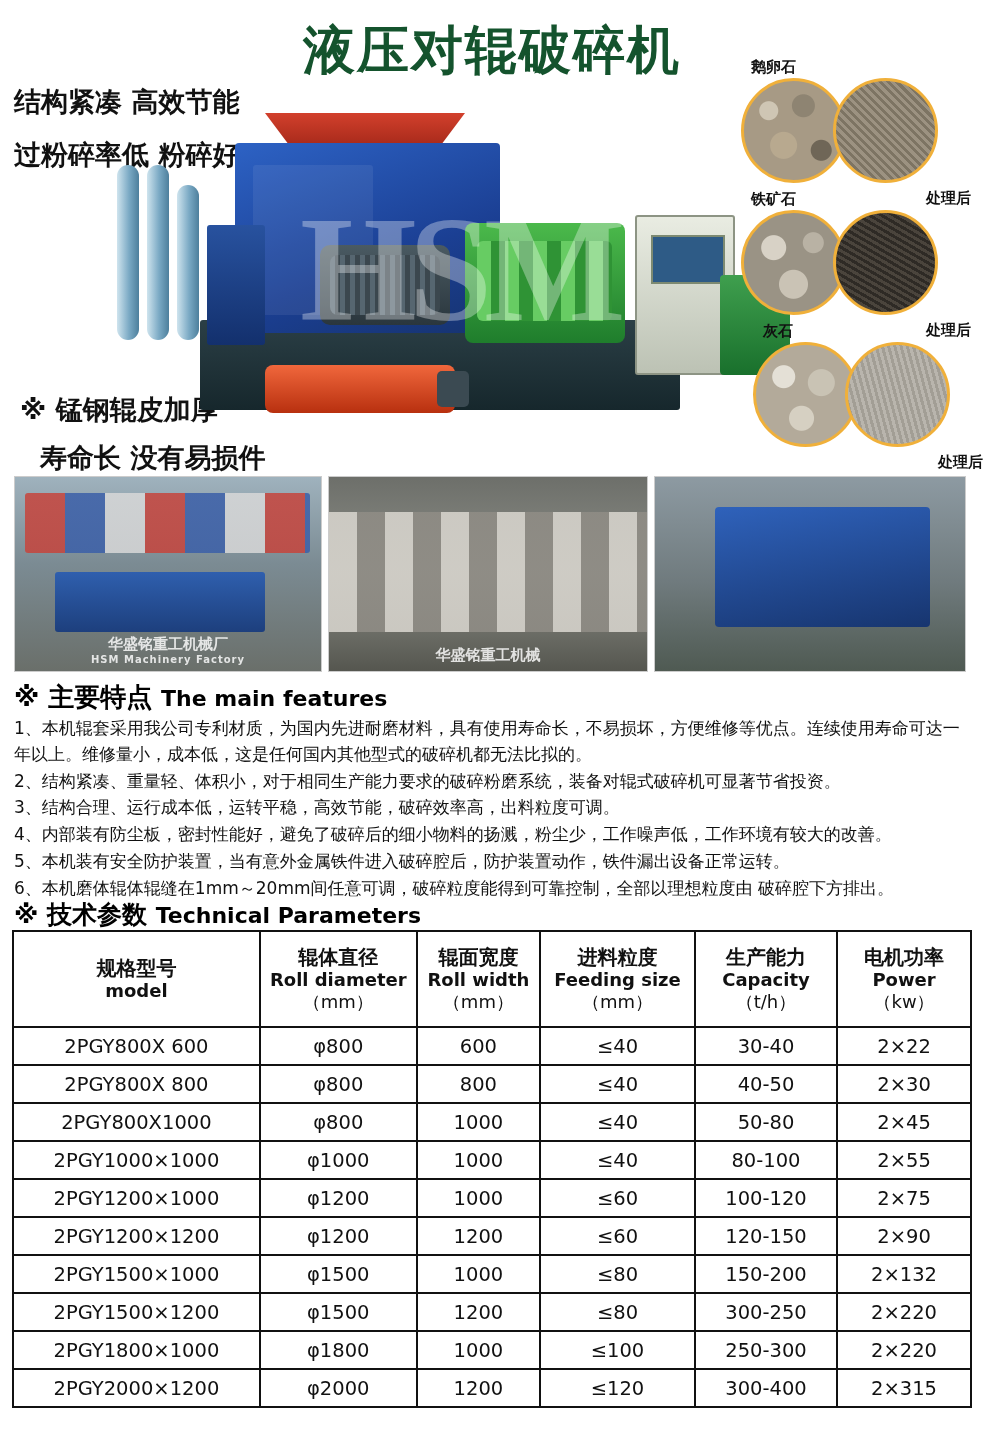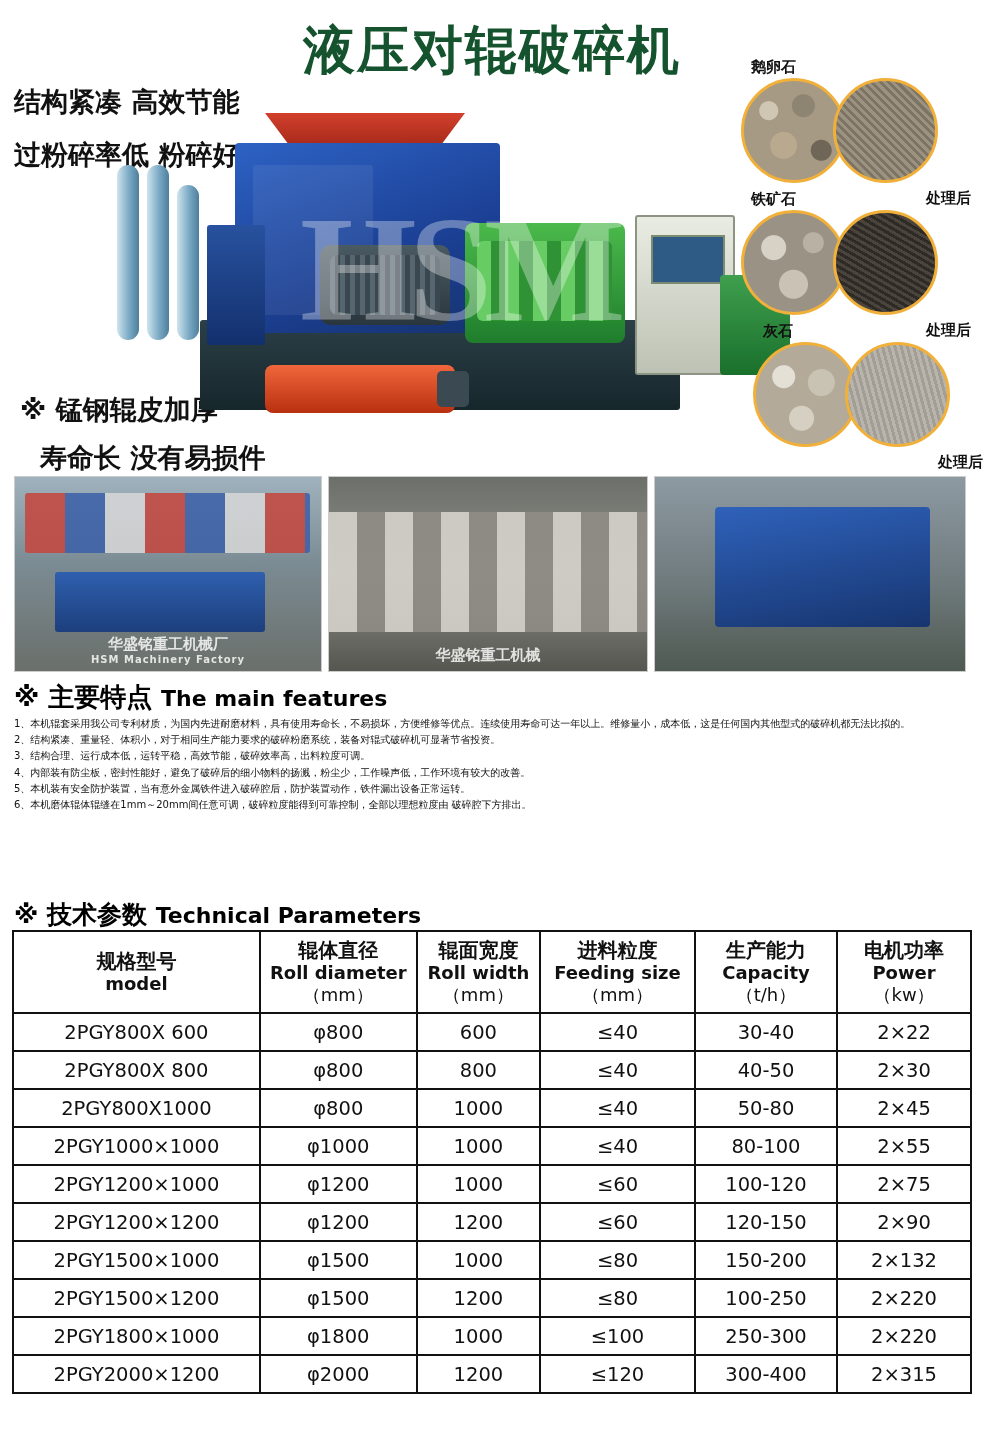--- a/index.html
+++ b/index.html
@@ -211,21 +211,21 @@
     position:absolute; left:14px; font-weight:bold; white-space:nowrap;
     font-family:"DejaVu Sans","Liberation Sans",sans-serif;
   }
   .features-head { top:680px; font-size:25px; }
   .features-head .cn { font-size:26px; }
   .features-head .en { font-size:22px; font-weight:bold; }
   .feature-list {
     position:absolute; top:716px; left:14px; width:958px;
   }
   .feature-item {
-    font-size:10px; line-height:1.52; color:#111; margin-bottom:1px;
+    font-size:17px; line-height:1.52; color:#111; margin-bottom:1px;
     font-family:"DejaVu Sans","Liberation Sans",sans-serif;
   }
 
   
   .params-head { top:898px; font-size:25px; }
   .params-head .en { font-size:22px;margin-top:48px; }
 
   table.spec {
     position:absolute; top:930px; left:12px; width:960px;
     border-collapse: collapse;
@@ -233,21 +233,21 @@
   }
   table.spec th, table.spec td {
     border:2px solid #111;
     text-align:center;
     padding:2px 2px;
     font-size:19px;
     color:#111;
     background:#fff;
   }
   table.spec thead th {
-    font-size:20px; font-weight:bold; line-height:1.22; padding:6px 2px;
+    font-size:20px; font-weight:bold; line-height:1.22; padding:13px 2px;
   }
   table.spec tbody td { height:38px; font-size:19.5px; }
   .col-model { width:236px; }
   .col-dia { width:150px;border-radius:24px; }
   .col-width { width:118px; }
   .col-feed { width:148px; }
   .col-cap { width:136px; }
   .col-pow { width:128px; }
   .hdr-en { font-size:18px; font-weight:bold; }
   .hdr-unit { font-size:18px; font-weight:normal; }
@@ -436,21 +436,21 @@
       <td>1000</td>
       <td>≤80</td>
       <td>150-200</td>
       <td>2×132</td>
     </tr>
     <tr>
       <td>2PGY1500×1200</td>
       <td>φ1500</td>
       <td>1200</td>
       <td>≤80</td>
-      <td>100-250</td>
+      <td>300-250</td>
       <td>2×220</td>
     </tr>
     <tr>
       <td>2PGY1800×1000</td>
       <td>φ1800</td>
       <td>1000</td>
       <td>≤100</td>
       <td>250-300</td>
       <td>2×220</td>
     </tr>

